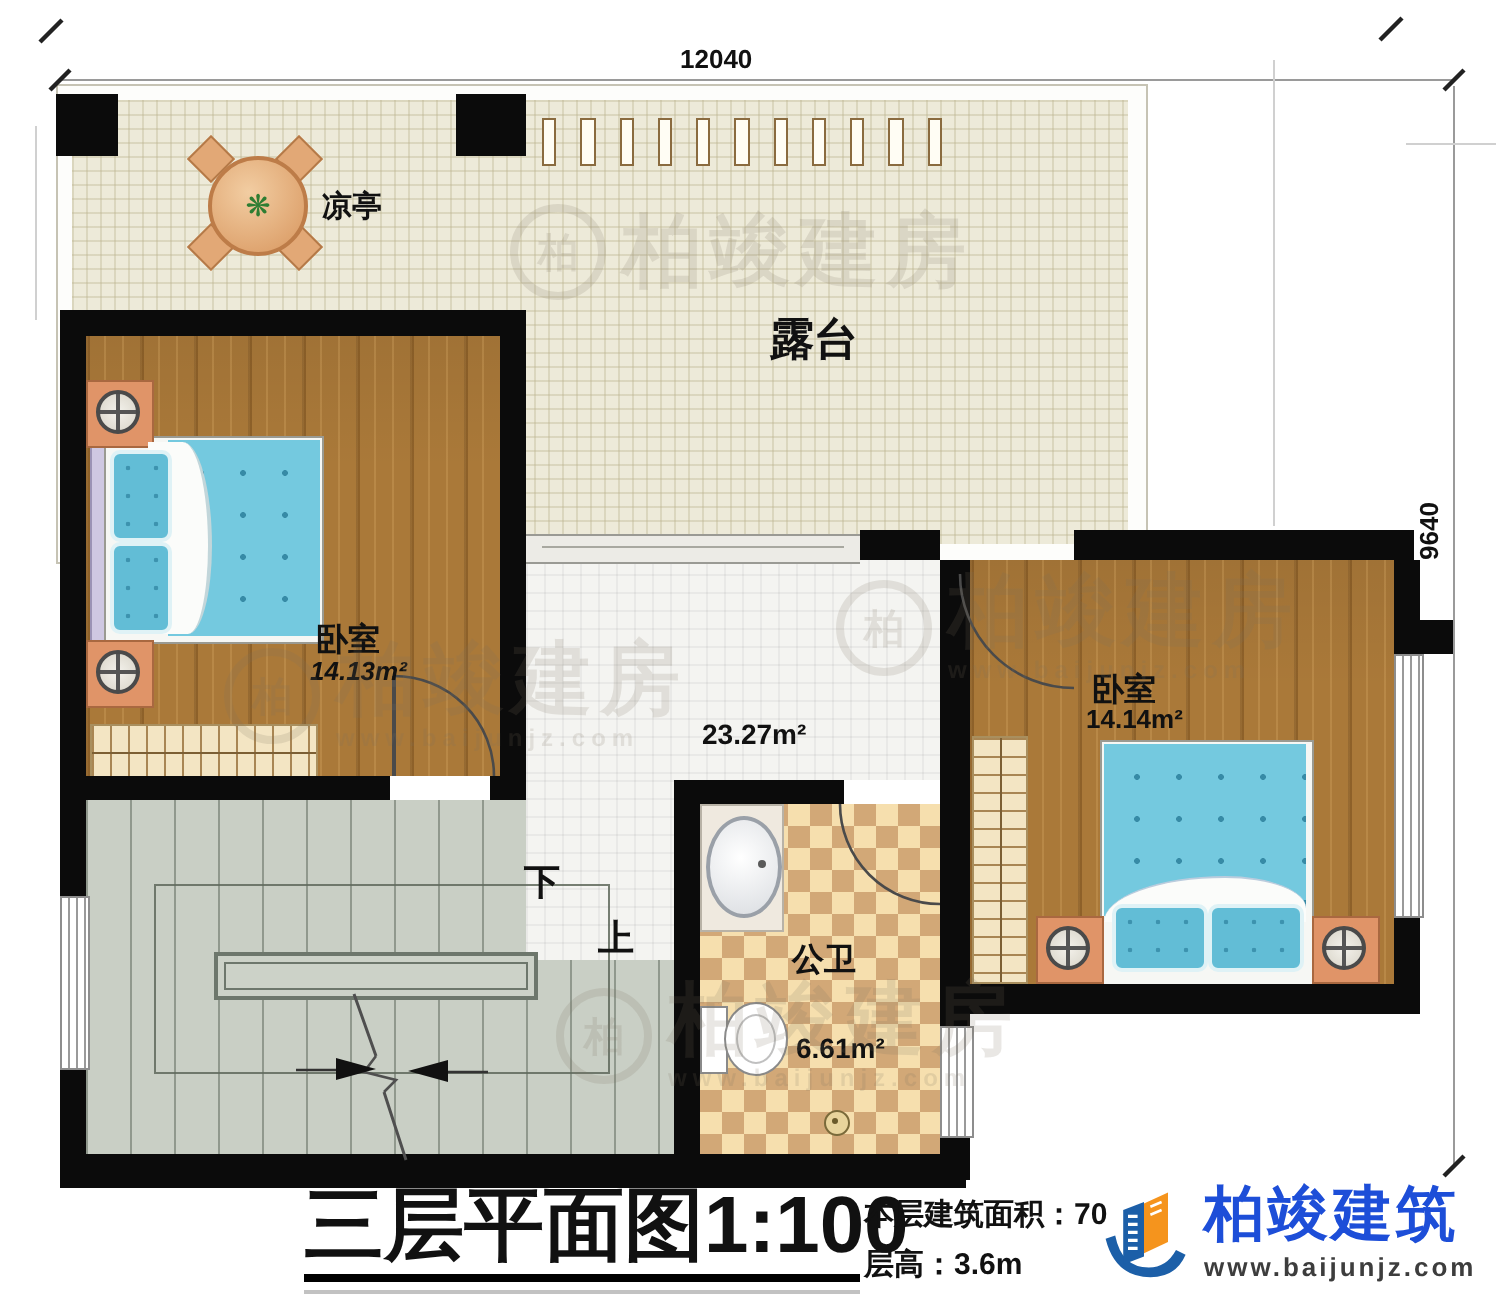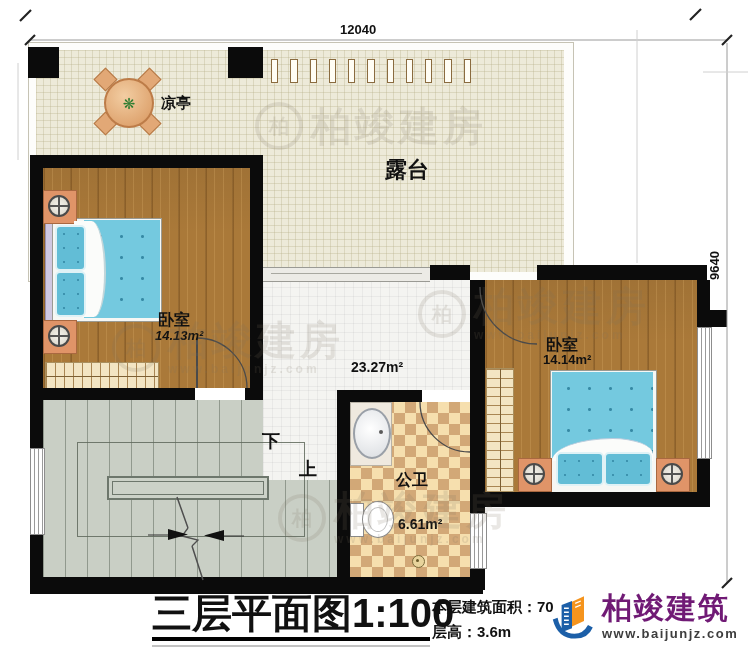--- a/index.html
+++ b/index.html
@@ -52,21 +52,21 @@
     background-image:radial-gradient(circle,rgba(23,105,135,.5) 1px,transparent 1.3px);background-size:14px 14px;}
   .wm{position:absolute;z-index:70;display:flex;align-items:center;gap:8px;opacity:.16;color:#7c7260;pointer-events:none;}
   .wm .ring{width:40px;height:40px;border:4px solid #7c7260;border-radius:50%;display:flex;align-items:center;justify-content:center;font-size:20px;font-weight:bold;flex:0 0 auto;}
   .wm .nm{font-size:40px;font-weight:bold;letter-spacing:4px;line-height:1;}
   .wm .site{font-size:12px;font-weight:bold;letter-spacing:3px;margin-top:2px;}
   .handrail{position:absolute;left:107px;top:476px;width:162px;height:24px;background:#ccd2c8;border:2px solid #6d776c;z-index:25;box-sizing:border-box;}
   .handrail:after{content:"";position:absolute;inset:3px;border:1px solid #6d776c;}
   .stair-outline{position:absolute;left:77px;top:442px;width:226px;height:93px;border:1px solid rgba(95,105,92,.85);z-index:24;}
   svg.overlay{position:absolute;left:0;top:0;z-index:50;pointer-events:none;}
   .titleblock{position:absolute;z-index:80;}
-  .brandname{font-size:30px;font-weight:bold;color:#701a75;letter-spacing:2px;line-height:1;}
+  .brandname{font-size:30px;font-weight:bold;color:#1d4ed8;letter-spacing:2px;line-height:1;}
   .brandsite{font-size:13px;font-weight:bold;color:#3d3d3d;letter-spacing:1.5px;margin-top:3px;}
 </style>
 </head>
 <body>
 
 <div id="stage">
 
   <div class="abs terr-outer"></div>
   <div class="abs terr-grid"></div>
 

